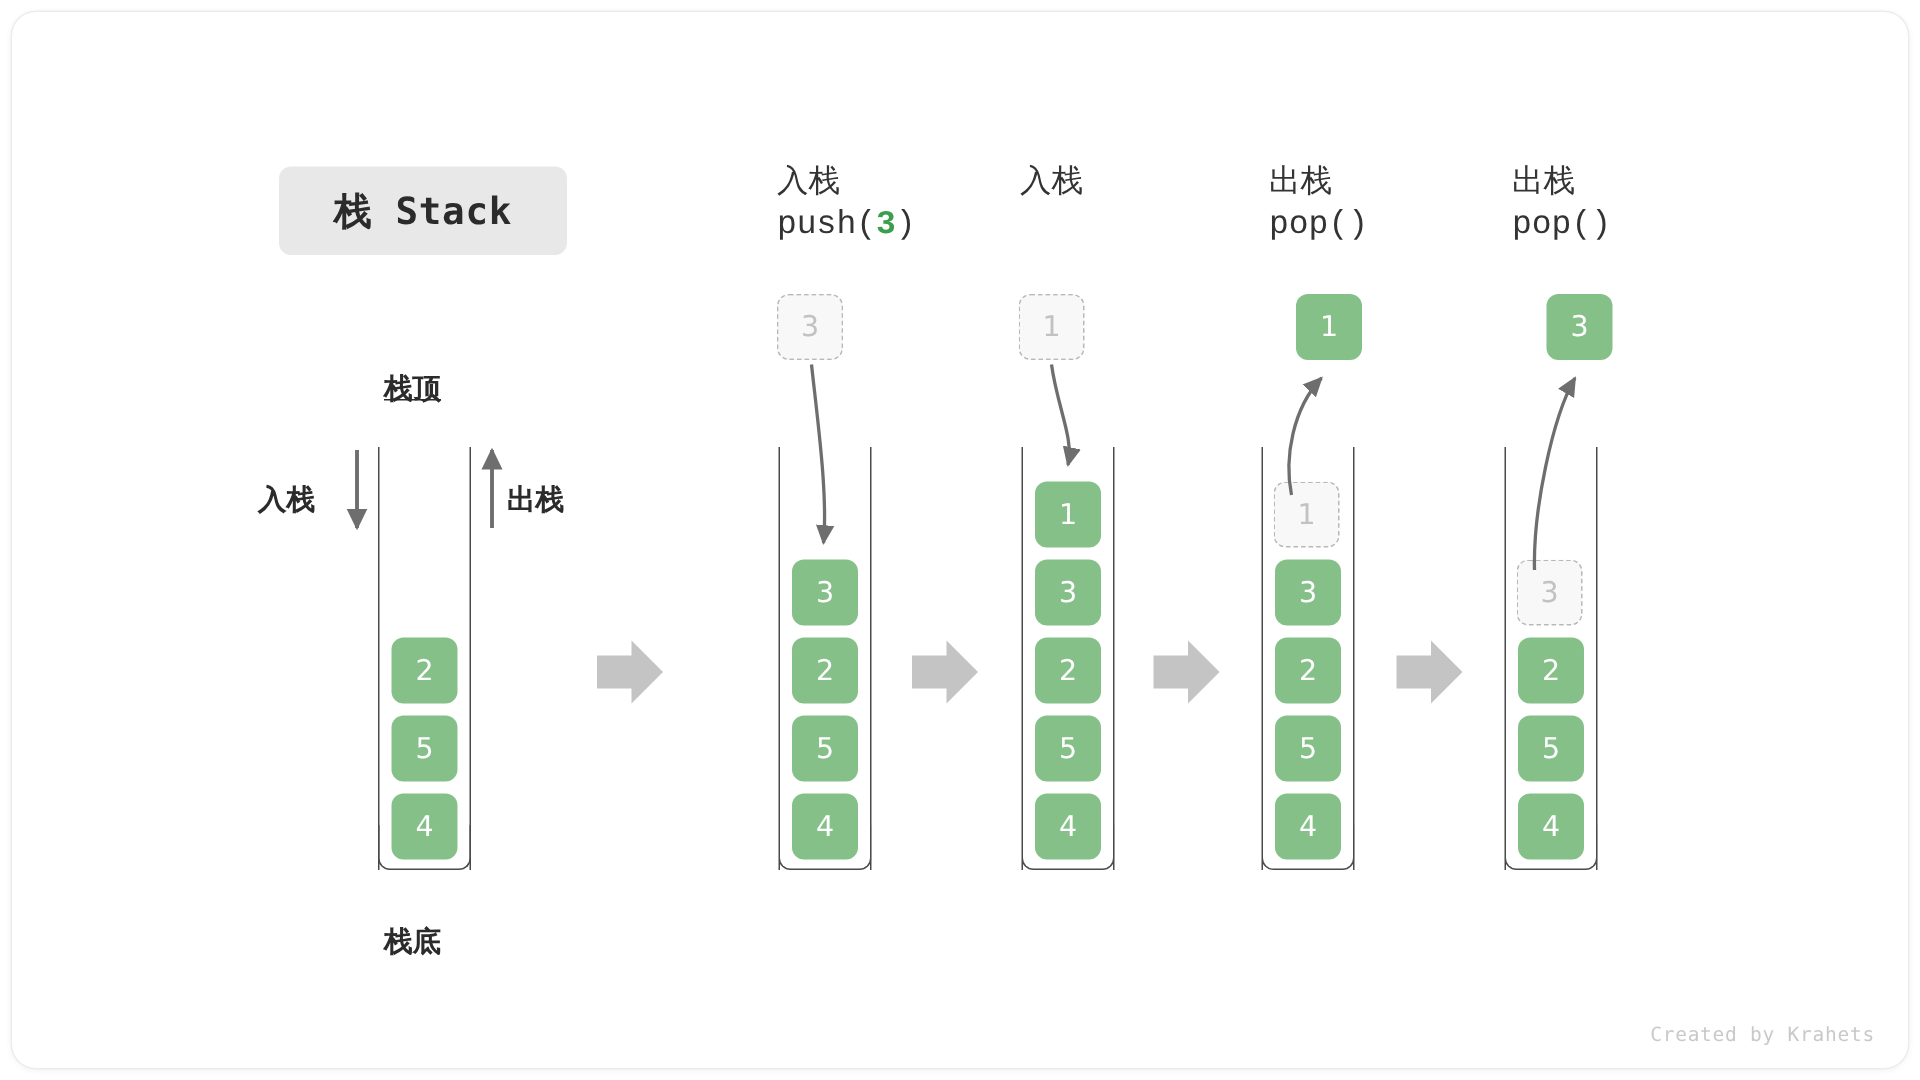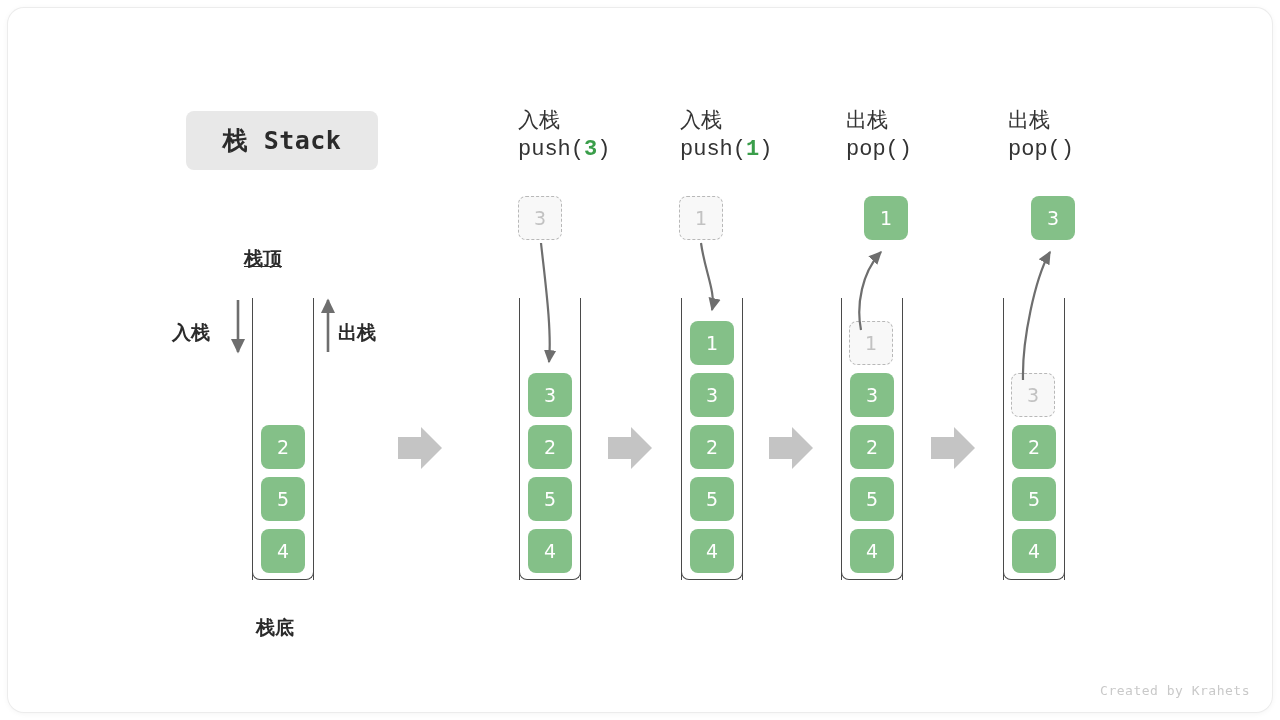--- a/index.html
+++ b/index.html
@@ -162,36 +162,35 @@
 </style>
 </head>
 <body>
 
 <div id="canvas">
 
   <div class="card-frame"></div>
 
   <div class="title-badge">栈 Stack</div>
 
-  <div class="lbl lbl-cjk-bold" style="left:244px; top:246px;text-decoration:underline;">栈顶</div>
+  <div class="lbl lbl-cjk-bold" style="left:256px; top:246px;text-decoration:underline;">栈顶</div>
 
   <div class="lbl lbl-cjk-bold" style="left:256px; top:615px;">栈底</div>
 
   <div class="lbl lbl-cjk-bold" style="left:172px; top:320px;">入栈</div>
 
   <div class="lbl lbl-cjk-bold" style="left:338px; top:320px;">出栈</div>
 
   <div class="col-head" style="left:518px; top:106px;">
     <span class="cn">入栈</span>
     <span class="code"><span>push(</span><span class="arg">3</span><span>)</span></span>
   </div>
 
   <div class="col-head" style="left:680px; top:106px;">
     <span class="cn">入栈</span>
-    <span class="code"><span>push(</span><span class="arg">1</span><span>)</span></span>
   </div>
 
   <div class="col-head" style="left:846px; top:106px;">
     <span class="cn">出栈</span>
     <span class="code"><span>pop(</span><span class="arg"></span><span>)</span></span>
   </div>
 
   <div class="col-head" style="left:1008px; top:106px;">
     <span class="cn">出栈</span>
     <span class="code"><span>pop(</span><span class="arg"></span><span>)</span></span>

